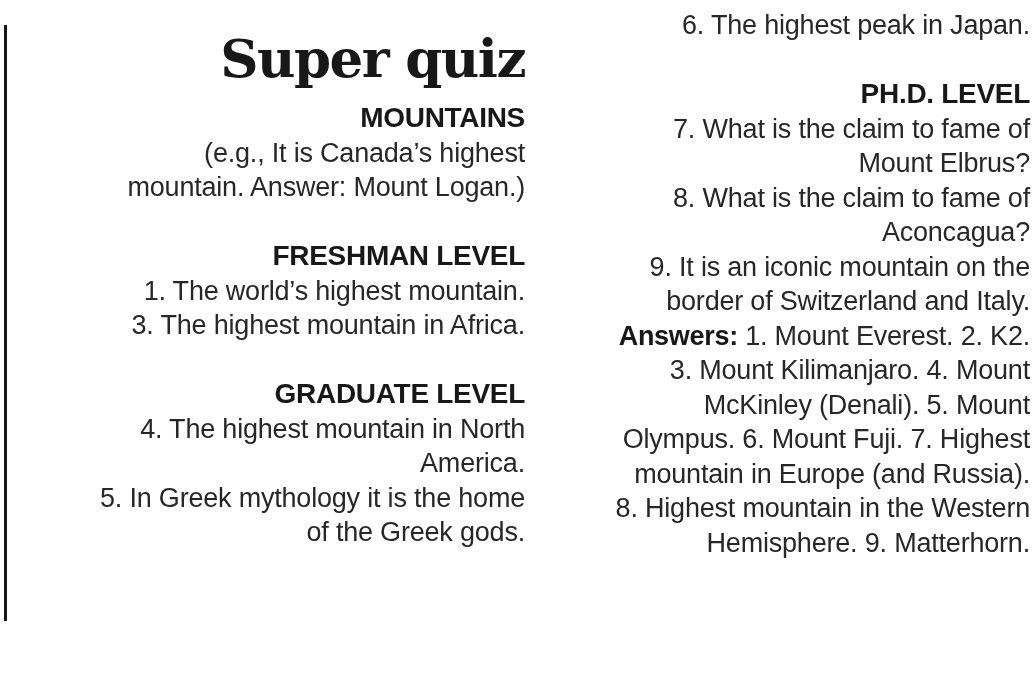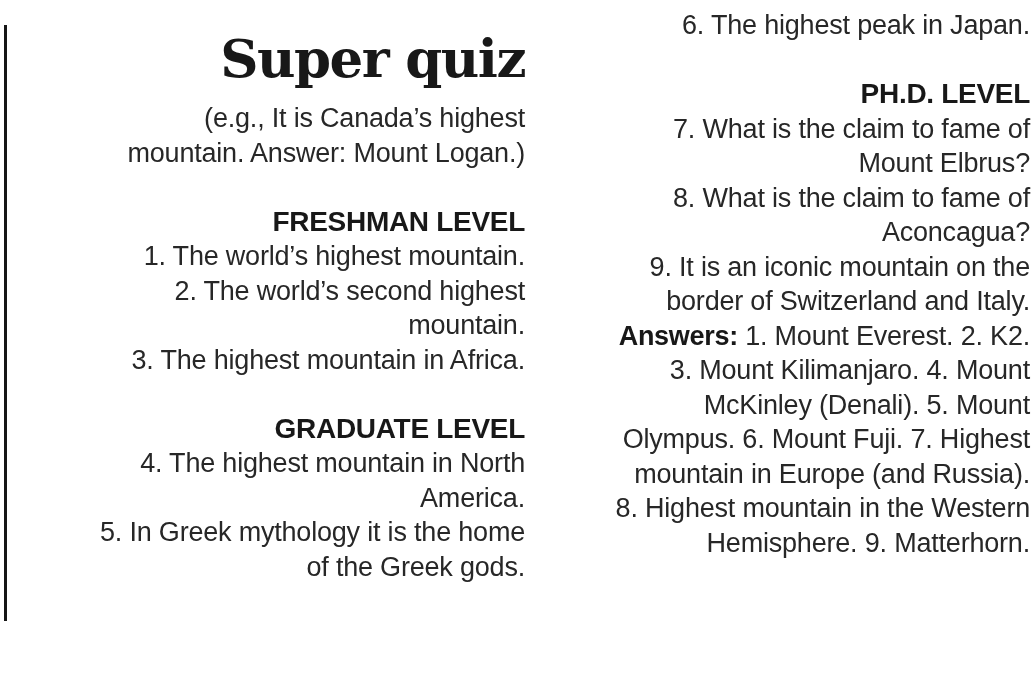--- a/index.html
+++ b/index.html
@@ -65,29 +65,28 @@
 <div class="page">
 
   <div class="rule"></div>
 
   <div class="columns">
 
     <div class="col-left">
       <h1 class="title">Super quiz</h1>
 
       <div class="block">
+        <p class="heading">MOUNTAINS</p>
         <p class="body">(e.g., It is Canada’s highest
 mountain. Answer: Mount Logan.)</p>
       </div>
 
       <div class="block">
         <p class="heading">FRESHMAN LEVEL</p>
         <p class="body">1. The world’s highest mountain.</p>
-        <p class="body">2. The world’s second highest
-mountain.</p>
         <p class="body">3. The highest mountain in Africa.</p>
       </div>
 
       <div class="block">
         <p class="heading">GRADUATE LEVEL</p>
         <p class="body">4. The highest mountain in North
 America.</p>
         <p class="body">5. In Greek mythology it is the home
 of the Greek gods.</p>
       </div>

